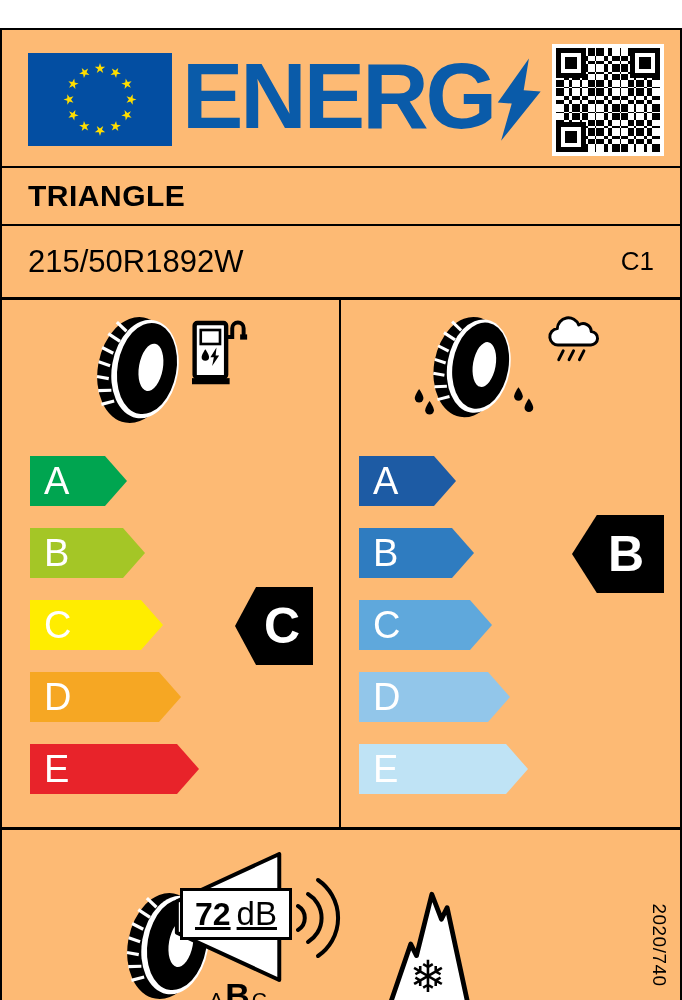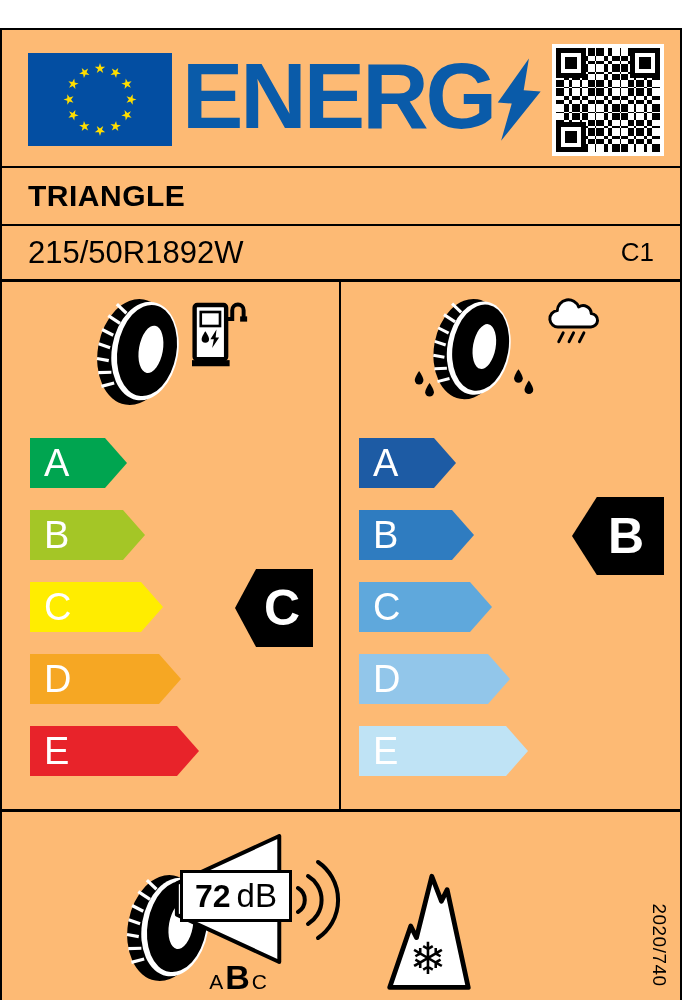--- a/index.html
+++ b/index.html
@@ -23,21 +23,21 @@
       conic-gradient(#000 0 25%, #fff 0 50%, #000 0 75%, #fff 0);
     background-size:16px 16px, 26px 26px;
     background-blend-mode:difference;
   }
   .finder { position:absolute; width:30px; height:30px; background:#fff; border:5px solid #000; }
   .finder::after { content:""; position:absolute; inset:4px; background:#000; }
   .finder.tl { left:4px; top:4px; } .finder.tr { right:4px; top:4px; } .finder.bl { left:4px; bottom:4px; }
   
   .row { display:flex; justify-content:space-between; align-items:center; padding:6px 26px; flex:0 0 auto; }
   .row1 { height:58px; border-bottom:2px solid #000; }
-  .row2 { height:56px; border-bottom:3px solid #000; }
+  .row2 { height:74px; border-bottom:3px solid #000; }
   .brand { font-size:30px; font-weight:700; letter-spacing:0.5px; }
   .artcode { font-size:26px; }
   .dimension { font-size:31px; }
   .tyreclass { font-size:26px; }
   
   .main { position:relative; flex:0 0 530px; display:flex; border-bottom:3px solid #000; }
   .col { width:50%; position:relative; }
   .col.left { border-right:2px solid #000; }
   .icons { height:146px; display:flex; align-items:flex-start; justify-content:center; gap:6px; padding-top:12px; }
   .scale { margin-top:10px; }
@@ -57,21 +57,21 @@
     clip-path:polygon(0 50%, 27% 0, 100% 0, 100% 100%, 27% 100%);
   }
   .rating-badge.fuel { left:233px; top:287px; width:78px; height:78px; }
   .rating-badge.wet  { right:16px; top:215px; width:92px; height:78px; }
   
   .noise-sec { position:relative; flex:1; }
   .noise-tire { position:absolute; left:122px; top:58px; }
   .speaker { position:absolute; left:172px; top:22px; }
   .db-box {
     position:absolute; left:178px; top:58px; background:#fff; border:3px solid #000;
-    padding:4px 12px; display:flex; align-items:baseline; gap:6px;
+    padding:4px 12px; display:flex; align-items:baseline; gap:6px;text-decoration:underline;
   }
   .db-val { font-size:32px; font-weight:700; }
   .db-unit { font-size:33px; }
   .waves { position:absolute; left:294px; top:34px; }
   .abc { position:absolute; left:186px; top:146px; width:100px; display:flex; align-items:baseline; justify-content:center; }
   .abc .sm { font-size:21px; } .abc .lg { font-size:34px; font-weight:700; margin:0 2px; }
   .mountain { position:absolute; left:380px; top:50px; }
   .regnum {
     position:absolute; right:-34px; bottom:70px; width:110px; text-align:center;
     transform:rotate(90deg); font-size:19px; letter-spacing:0.5px;

